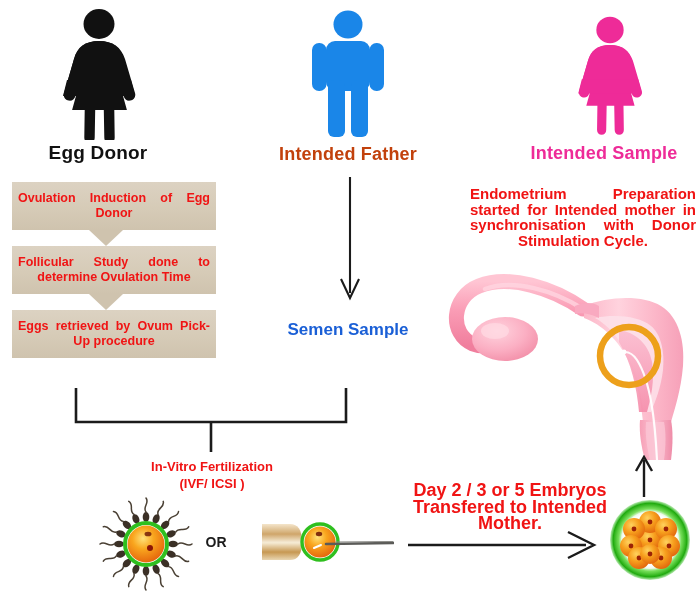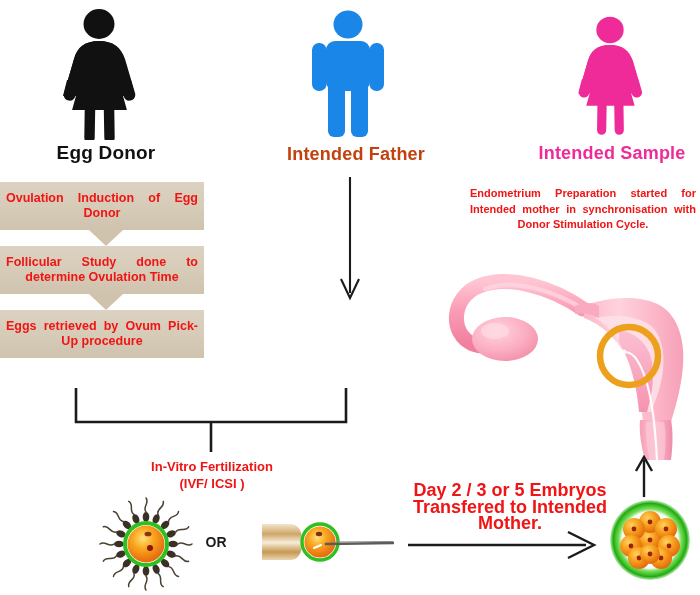--- a/index.html
+++ b/index.html
@@ -15,41 +15,40 @@
     background:#ffffff;
     overflow:hidden;
   }
   .abs{position:absolute;}
 
   
   .person-label{
     font-weight:bold;
     white-space:nowrap;
     letter-spacing:.2px;
-    padding-left:8px;
   }
   #label-egg-donor{
     left:0;width:196px;top:142px;
     text-align:center;
     font-size:19px;color:#111111;
   }
   #label-intended-father{
     left:248px;width:200px;top:144px;
     text-align:center;
     font-size:18px;color:#c2410c;
   }
   #label-intended-mother{
     left:508px;width:192px;top:143px;
     text-align:center;
     font-size:18px;color:#ee2b98;
   }
 
   
   .proc-box{
-    left:0;width:204px;
+    left:12px;width:204px;
     background:linear-gradient(180deg,#dcd2c2 0%,#d6cbb7 55%,#cfc3ae 100%);
     color:#f01414;
     font-weight:bold;
     font-size:12.5px;
     line-height:15px;
     text-align:center;
     display:flex;
     align-items:center;
     justify-content:center;
     padding:0 6px;
@@ -68,21 +67,21 @@
     border-right:17px solid transparent;
     border-top:16px solid #cfc3ae;
   }
   #chev-0{left:89px;top:230px;}
   #chev-1{left:89px;top:294px;}
 
   
   #endometrium-text{
     left:470px;width:226px;top:186px;
     color:#f01414;font-weight:bold;
-    font-size:11px;line-height:15.5px;
+    font-size:15px;line-height:15.5px;
     text-align:justify;text-align-last:center;
   }
 
   
   #semen-arrow{left:338px;top:177px;}
   #label-semen-sample{
     left:248px;width:200px;top:320px;
     text-align:center;
     font-size:17px;font-weight:bold;color:#1a5fd6;
   }
@@ -166,20 +165,21 @@
 
   <div class="abs proc-box" id="proc-box-2">
     <span>Eggs  retrieved  by  Ovum Pick-Up procedure</span>
   </div>
 
   <svg class="art" id="semen-arrow" width="24" height="130" viewBox="0 0 24 130">
     <line x1="12" y1="0" x2="12" y2="116" stroke="#1b1b1b" stroke-width="2.1"></line>
     <polyline points="3,102 12,121 21,102" fill="none" stroke="#1b1b1b" stroke-width="2.1"></polyline>
   </svg>
 
+  <div class="abs" id="label-semen-sample">Semen Sample</div>
 
   <div class="abs" id="endometrium-text">Endometrium  Preparation started for Intended mother in  synchronisation  with Donor Stimulation Cycle.</div>
 
   <svg class="art" style="left:443px;top:262px;" width="257" height="200" viewBox="0 0 257 200">
     <defs>
       <linearGradient id="gTube" x1="0" y1="0" x2="0" y2="1">
         <stop offset="0%" stop-color="#ffc5d3"></stop>
         <stop offset="45%" stop-color="#fa9cb5"></stop>
         <stop offset="100%" stop-color="#f07e9d"></stop>
       </linearGradient>

